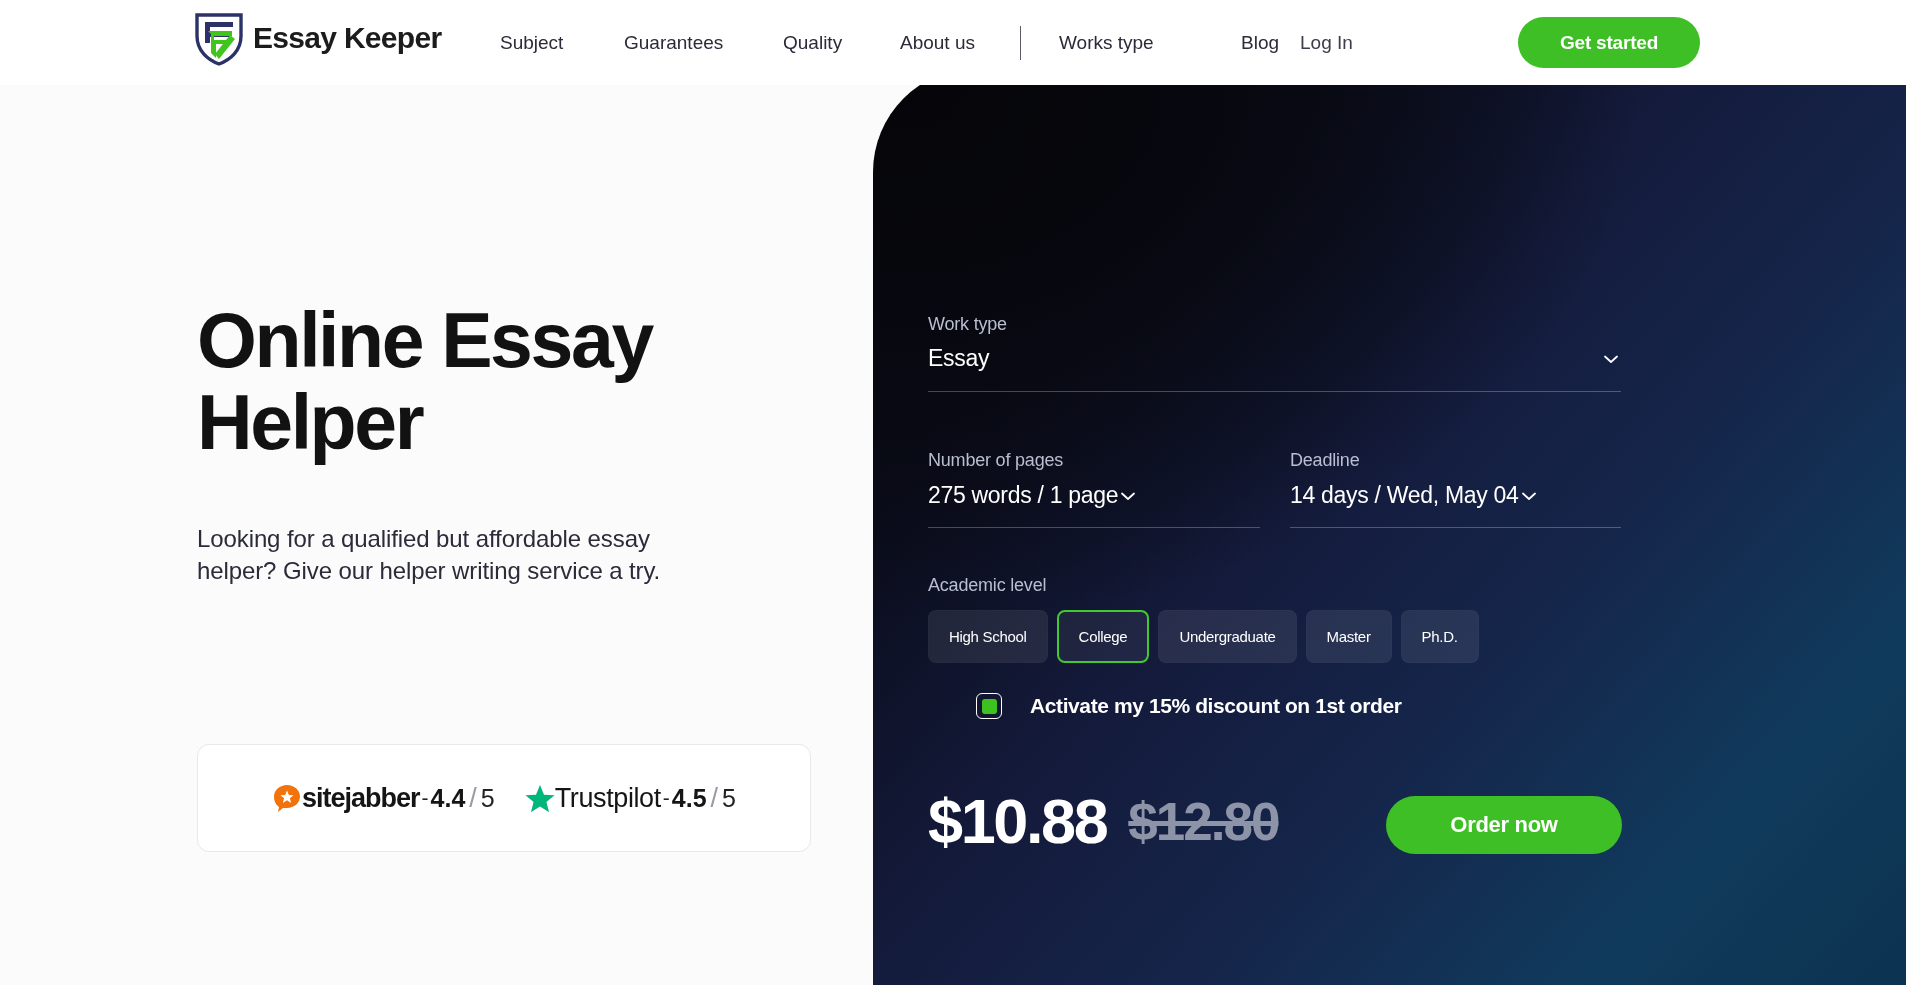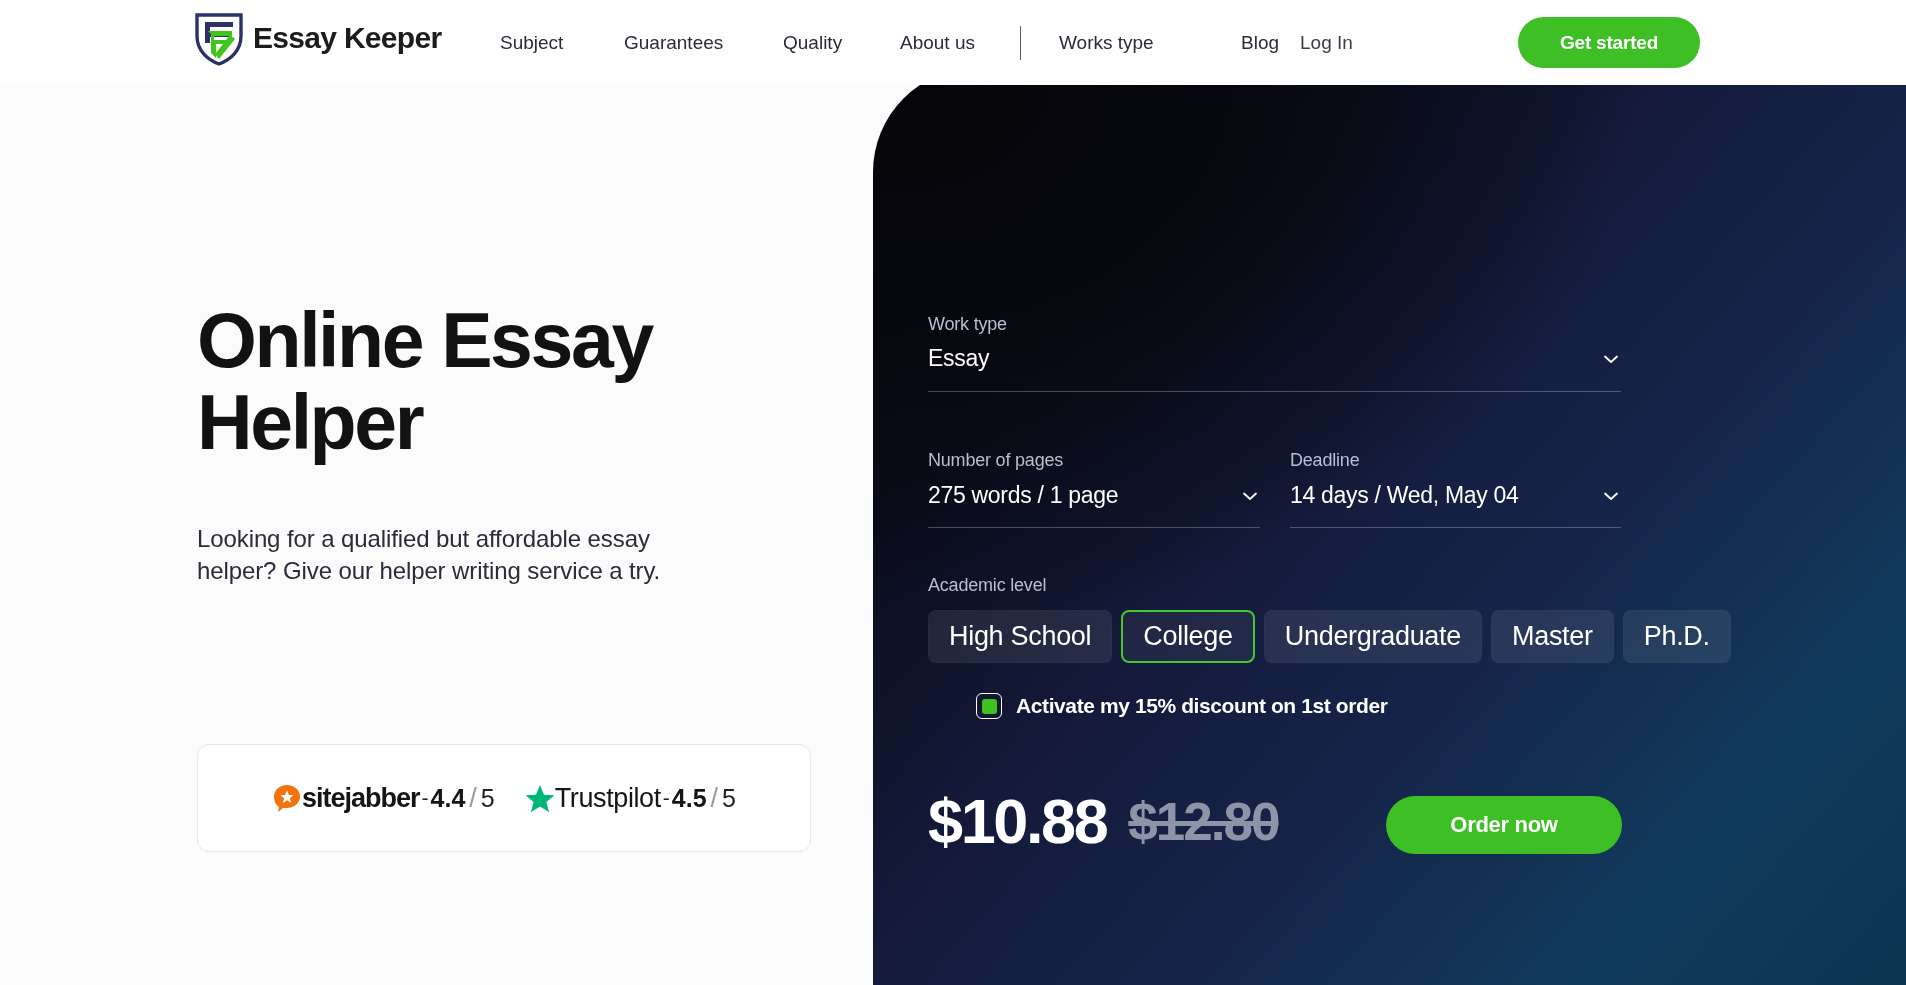--- a/index.html
+++ b/index.html
@@ -88,44 +88,44 @@
   .chev { width:20px; height:20px; display:block; }
 
   
   .fld-worktype { position:absolute; left:928px; top:314px; width:693px; }
   .fld-worktype .row { display:flex; align-items:center; justify-content:space-between; margin-top:10px; }
   .fld-worktype .f-underline { margin-top:19px; }
 
   
   .fld-pages { position:absolute; left:928px; top:450px; width:332px; }
   .fld-deadline { position:absolute; left:1290px; top:450px; width:331px; }
-  .fld-pages .row, .fld-deadline .row { display:flex; align-items:center; justify-content:space-between; margin-top:11px; }
+  .fld-pages .row, .fld-deadline .row { display:flex; align-items:center; margin-top:11px; }
   .fld-pages .f-underline, .fld-deadline .f-underline { margin-top:18px; }
 
   
   .fld-level { position:absolute; left:928px; top:575px; width:700px; }
   .level-row { display:flex; gap:9px; margin-top:14px; }
   .level-btn {
     height:53px; padding:0 20px; border-radius:8px;
     background:rgba(255,255,255,0.085);
     border:1px solid rgba(255,255,255,0.02);
-    color:#ffffff; font-size:27px; letter-spacing:-0.3px;
+    color:#ffffff; font-size:15px; letter-spacing:-0.3px;
     display:flex; align-items:center; justify-content:center;
     cursor:pointer; white-space:nowrap;
     font-family:"Liberation Sans", sans-serif;
   }
   .level-btn.selected {
     border:2px solid #43c82f;
     background:rgba(255,255,255,0.06);
   }
 
   
   .fld-discount {
     position:absolute; left:928px; top:693px;
-    display:flex; align-items:center; gap:14px;padding-left:48px;
+    display:flex; align-items:center; gap:28px;padding-left:48px;
   }
   .chk {
     width:26px; height:26px; border-radius:6px;
     border:1.6px solid #ffffff;
     display:flex; align-items:center; justify-content:center;
     cursor:pointer; flex:none;
   }
   .chk-fill { width:15px; height:15px; border-radius:3px; background:#3fc21f; }
   .discount-label {
     font-size:21px; font-weight:bold; color:#ffffff; letter-spacing:-0.4px; white-space:nowrap;

